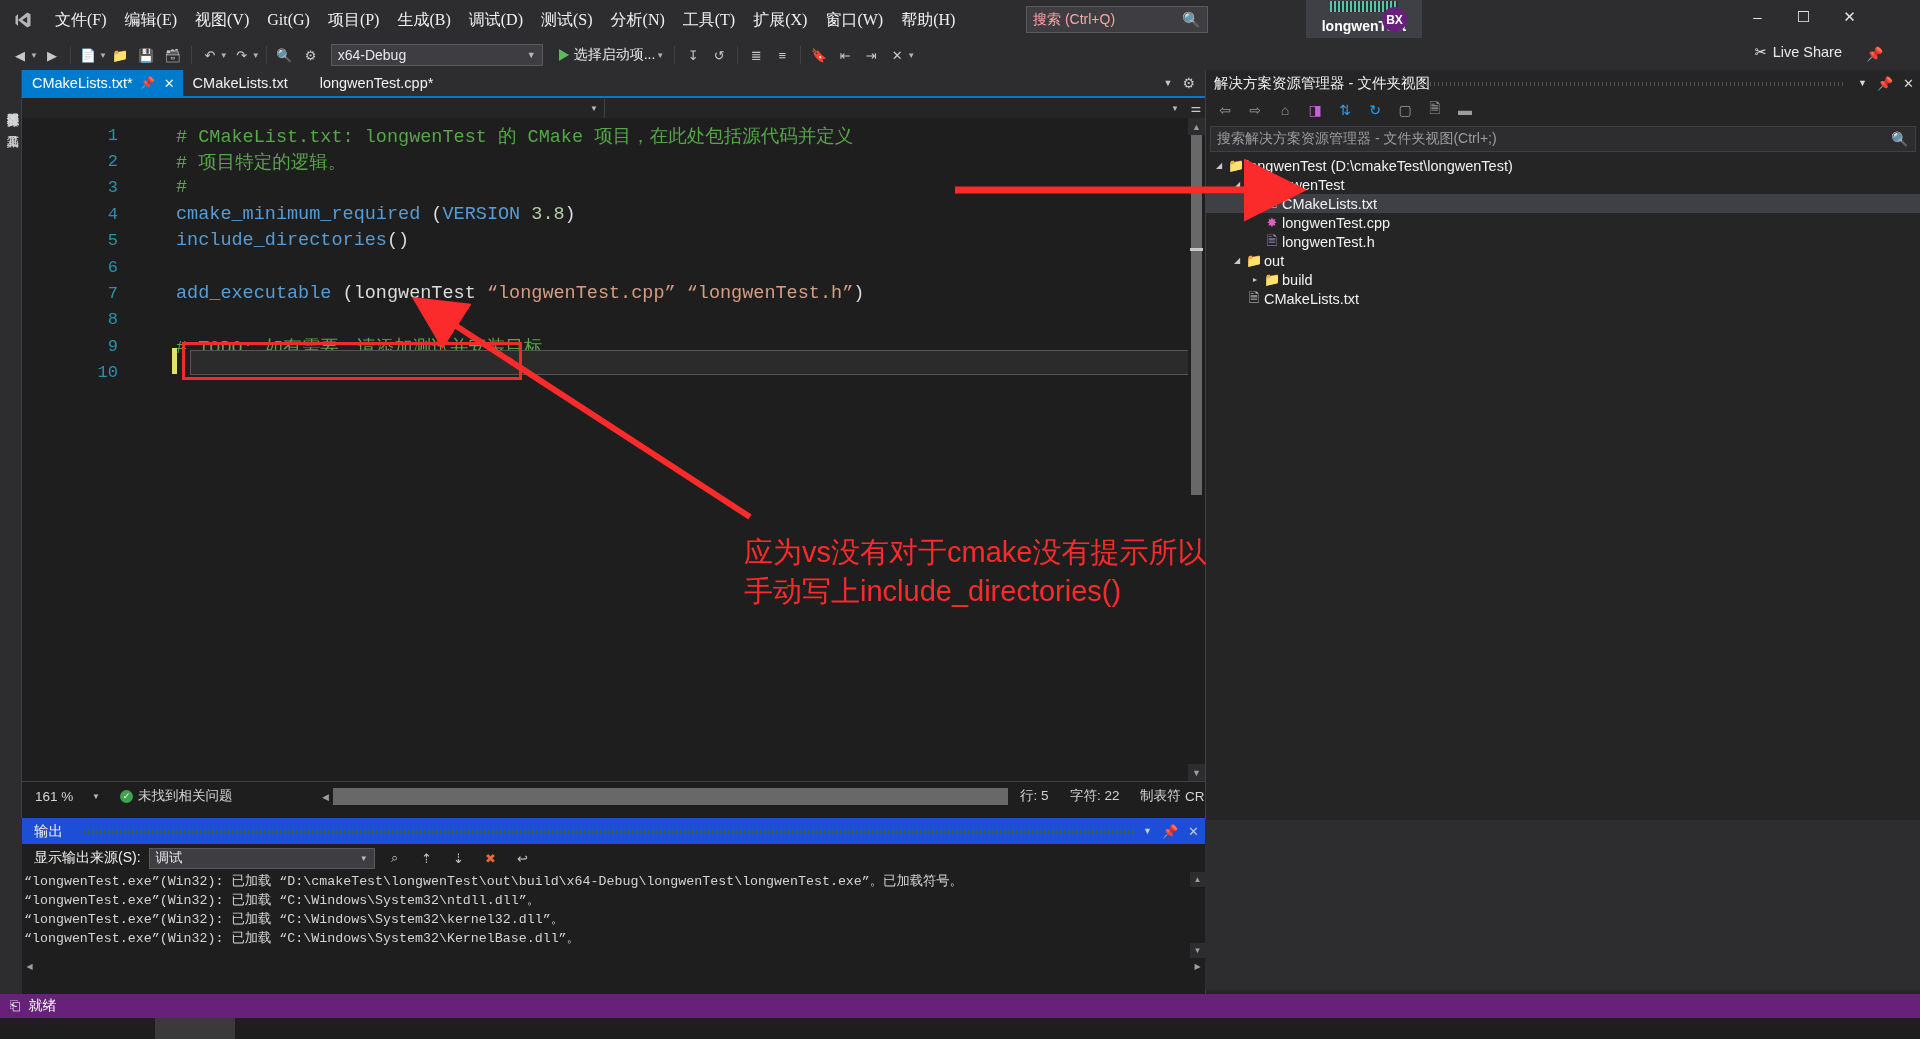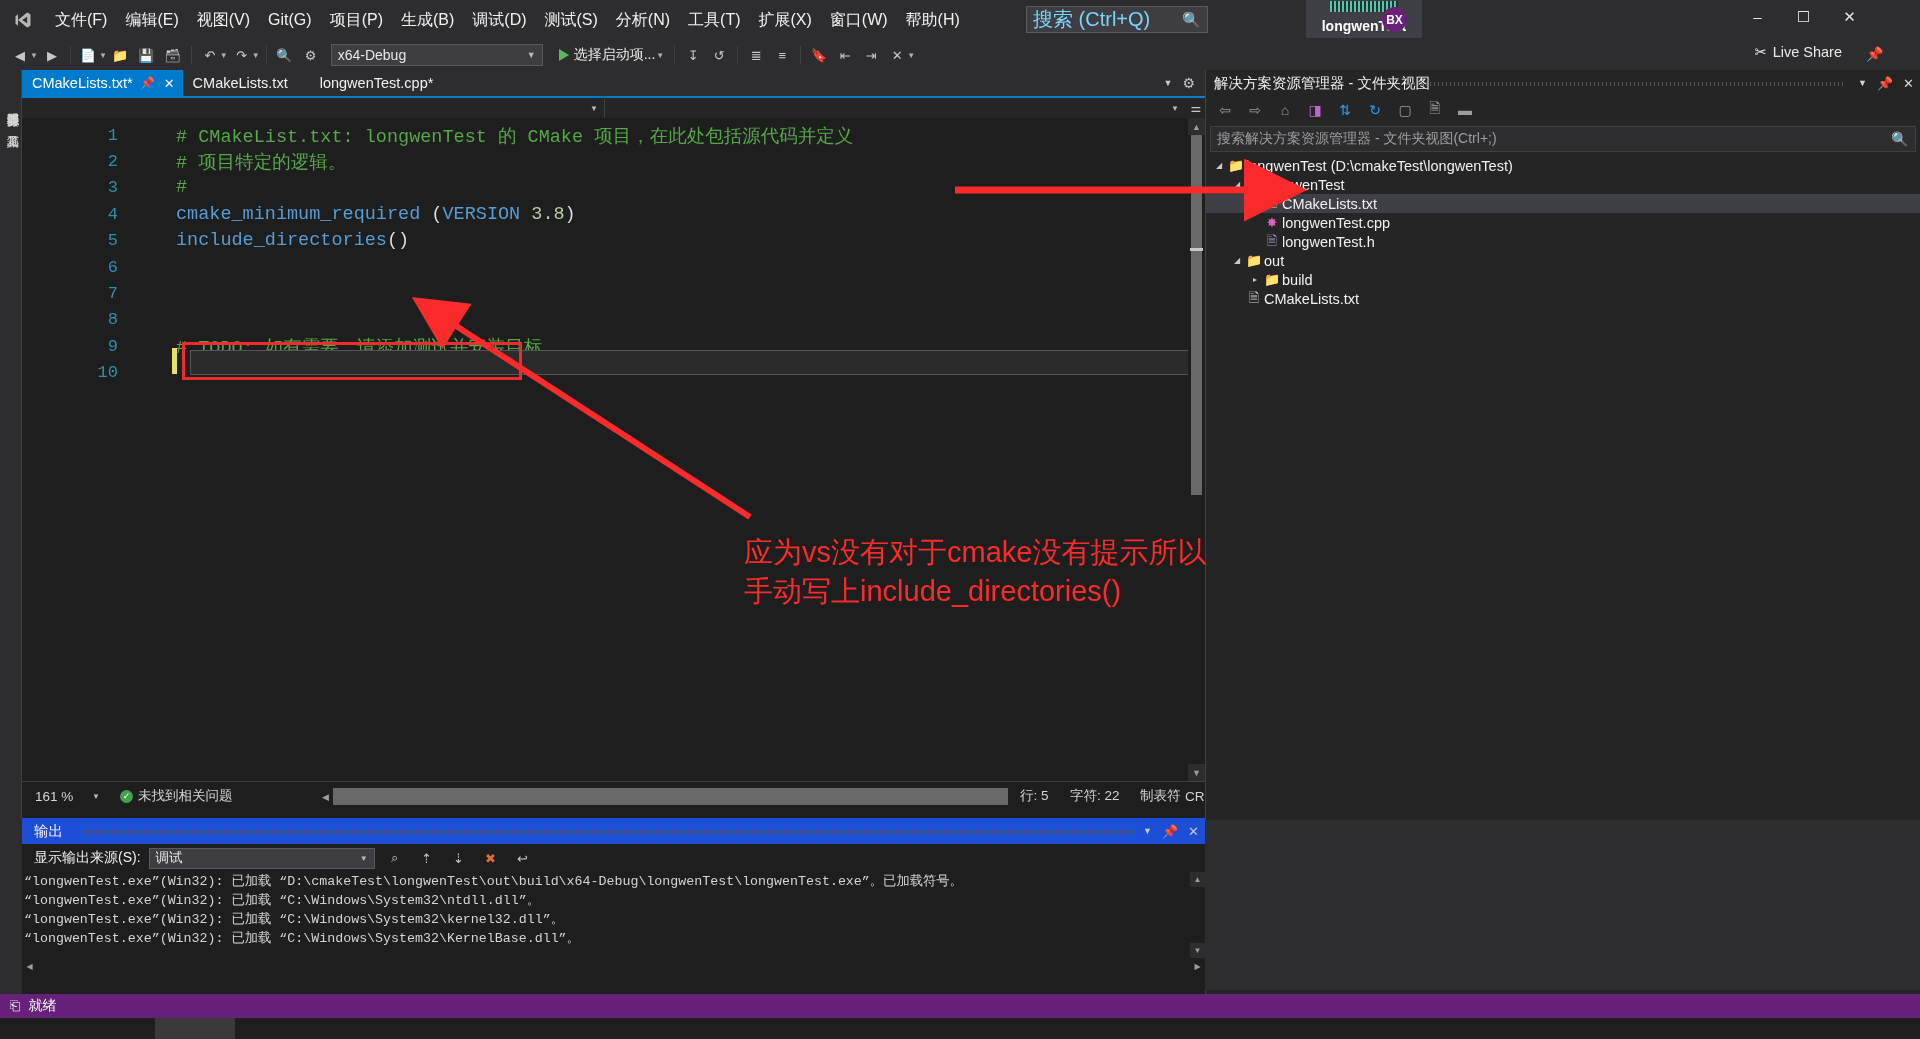--- a/index.html
+++ b/index.html
@@ -13,32 +13,32 @@
 
   
   .titlebar {
     height: 40px; background: #2d2d30; display: flex; align-items: center;
     position: relative;
   }
   .vs-logo {
     width: 46px; height: 40px; display: flex; align-items: center; justify-content: center;
   }
   .vs-logo svg { width: 20px; height: 20px; }
-  .menu { display: flex; align-items: flex-end; height: 40px; }
+  .menu { display: flex; align-items: flex-end; height: 40px; font-family: Liberation Serif, serif; }
   .menu-item {
     color: #f1f1f1; font-size: 16px; padding: 0 9px; height: 40px;
     display: flex; align-items: center; white-space: nowrap; cursor: default;
   }
 
   .search-box {
     position: absolute; left: 1026px; top: 6px; width: 182px; height: 27px;
     background: #3e3e42; border: 1px solid #5a5a5c; display: flex; align-items: center;
     padding: 0 6px;
   }
-  .search-box .ph { color: #7dd3fc; font-size: 20px; flex: 1; }
+  .search-box .ph { color: #fca5a5; font-size: 14px; flex: 1; }
   .search-box .mag { color: #e6e6e6; font-size: 15px; }
 
   .proj-badge {
     position: absolute; left: 1306px; top: 0px; width: 116px; height: 38px;
     background: #3f3f46; display: flex; flex-direction: column; align-items: center;
     justify-content: flex-end; padding-bottom: 4px;
   }
   .proj-badge .bars { position:absolute; top:1px; left: 24px; width: 68px; height: 11px;
      background: repeating-linear-gradient(90deg,#4ec9b0 0 2px,#2d2d30 2px 4px); }
   .proj-badge .ptxt { color:#fff; font-size: 14px; font-weight: bold; }
@@ -358,20 +358,21 @@
           </div>
           <div class="code-line">
             <span class="ln">5</span>
             <span class="ctext"><span class="fn">include_directories</span><span class="pl">()</span></span>
           </div>
           <div class="code-line">
             <span class="ln">6</span>
           </div>
           <div class="code-line">
             <span class="ln">7</span>
+            <span class="ctext"><span class="fn">add_executable</span><span class="pl"> (longwenTest </span><span class="str">“longwenTest.cpp” “longwenTest.h”</span><span class="pl">)</span></span>
           </div>
           <div class="code-line">
             <span class="ln">8</span>
             <span class="ctext"><span class="pl"></span></span>
           </div>
           <div class="code-line">
             <span class="ln">9</span>
             <span class="ctext"><span class="cm"># TODO: 如有需要，请添加测试并安装目标。</span></span>
           </div>
           <div class="code-line">

